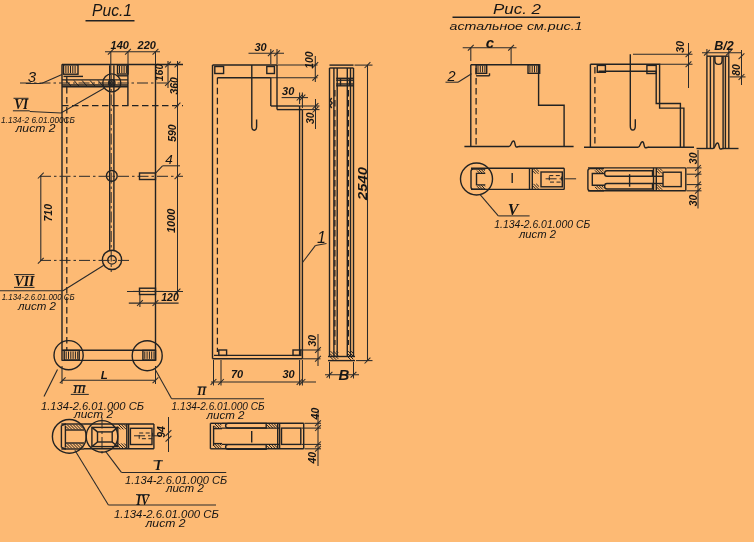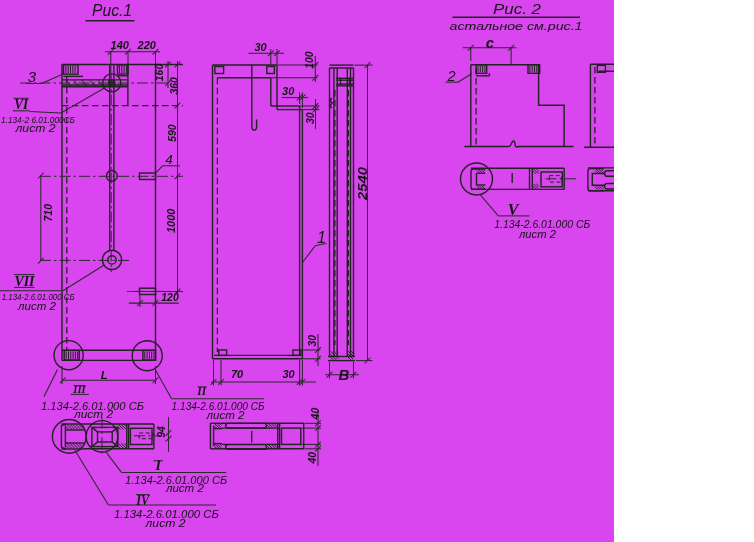--- a/index.html
+++ b/index.html
@@ -1,15 +1,15 @@
 <!DOCTYPE html>
 <html><head><meta charset="utf-8">
 <style>
 html,body{margin:0;padding:0}
-#wrap{position:relative;width:614px;height:542px;background:#d946ef;overflow:hidden}
+#wrap{position:relative;width:754px;height:542px;background:#fdba74;overflow:hidden}
 text{font-family:"Liberation Sans",sans-serif;font-style:italic;fill:#151515}
 text.rom{font-family:"Liberation Serif",serif;font-weight:bold}
 text.dim{font-weight:bold}
 line,path,rect,circle{fill:none}
 .s{stroke:#222;stroke-width:1.4}
 .k{stroke:#2a2a2a;stroke-width:1.05}
 .d{stroke:#222;stroke-width:1.25;stroke-dasharray:6.5 3.5}
 .c{stroke:#2a2a2a;stroke-width:1;stroke-dasharray:11 3 2.5 3}
 .h{stroke:#222;stroke-width:1}
 .n{stroke:none}

